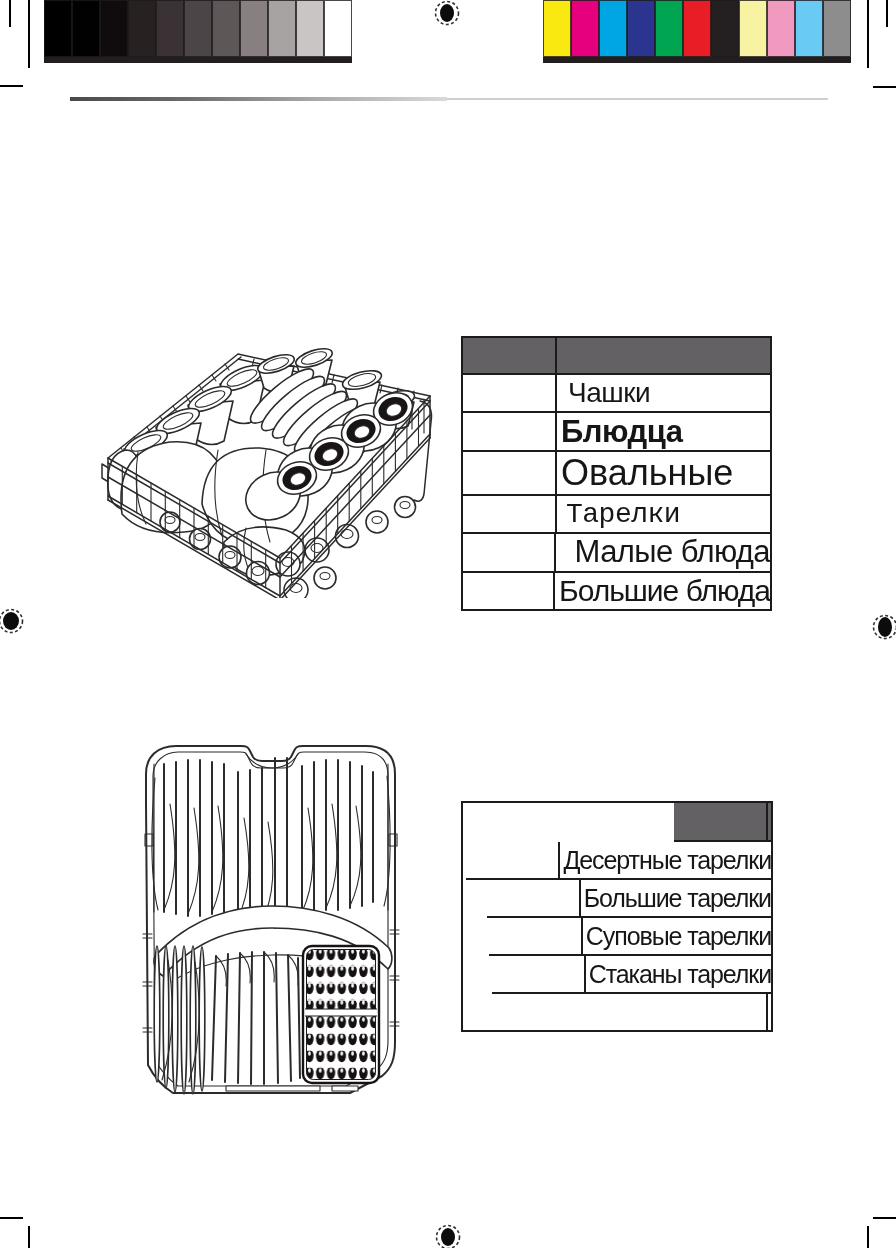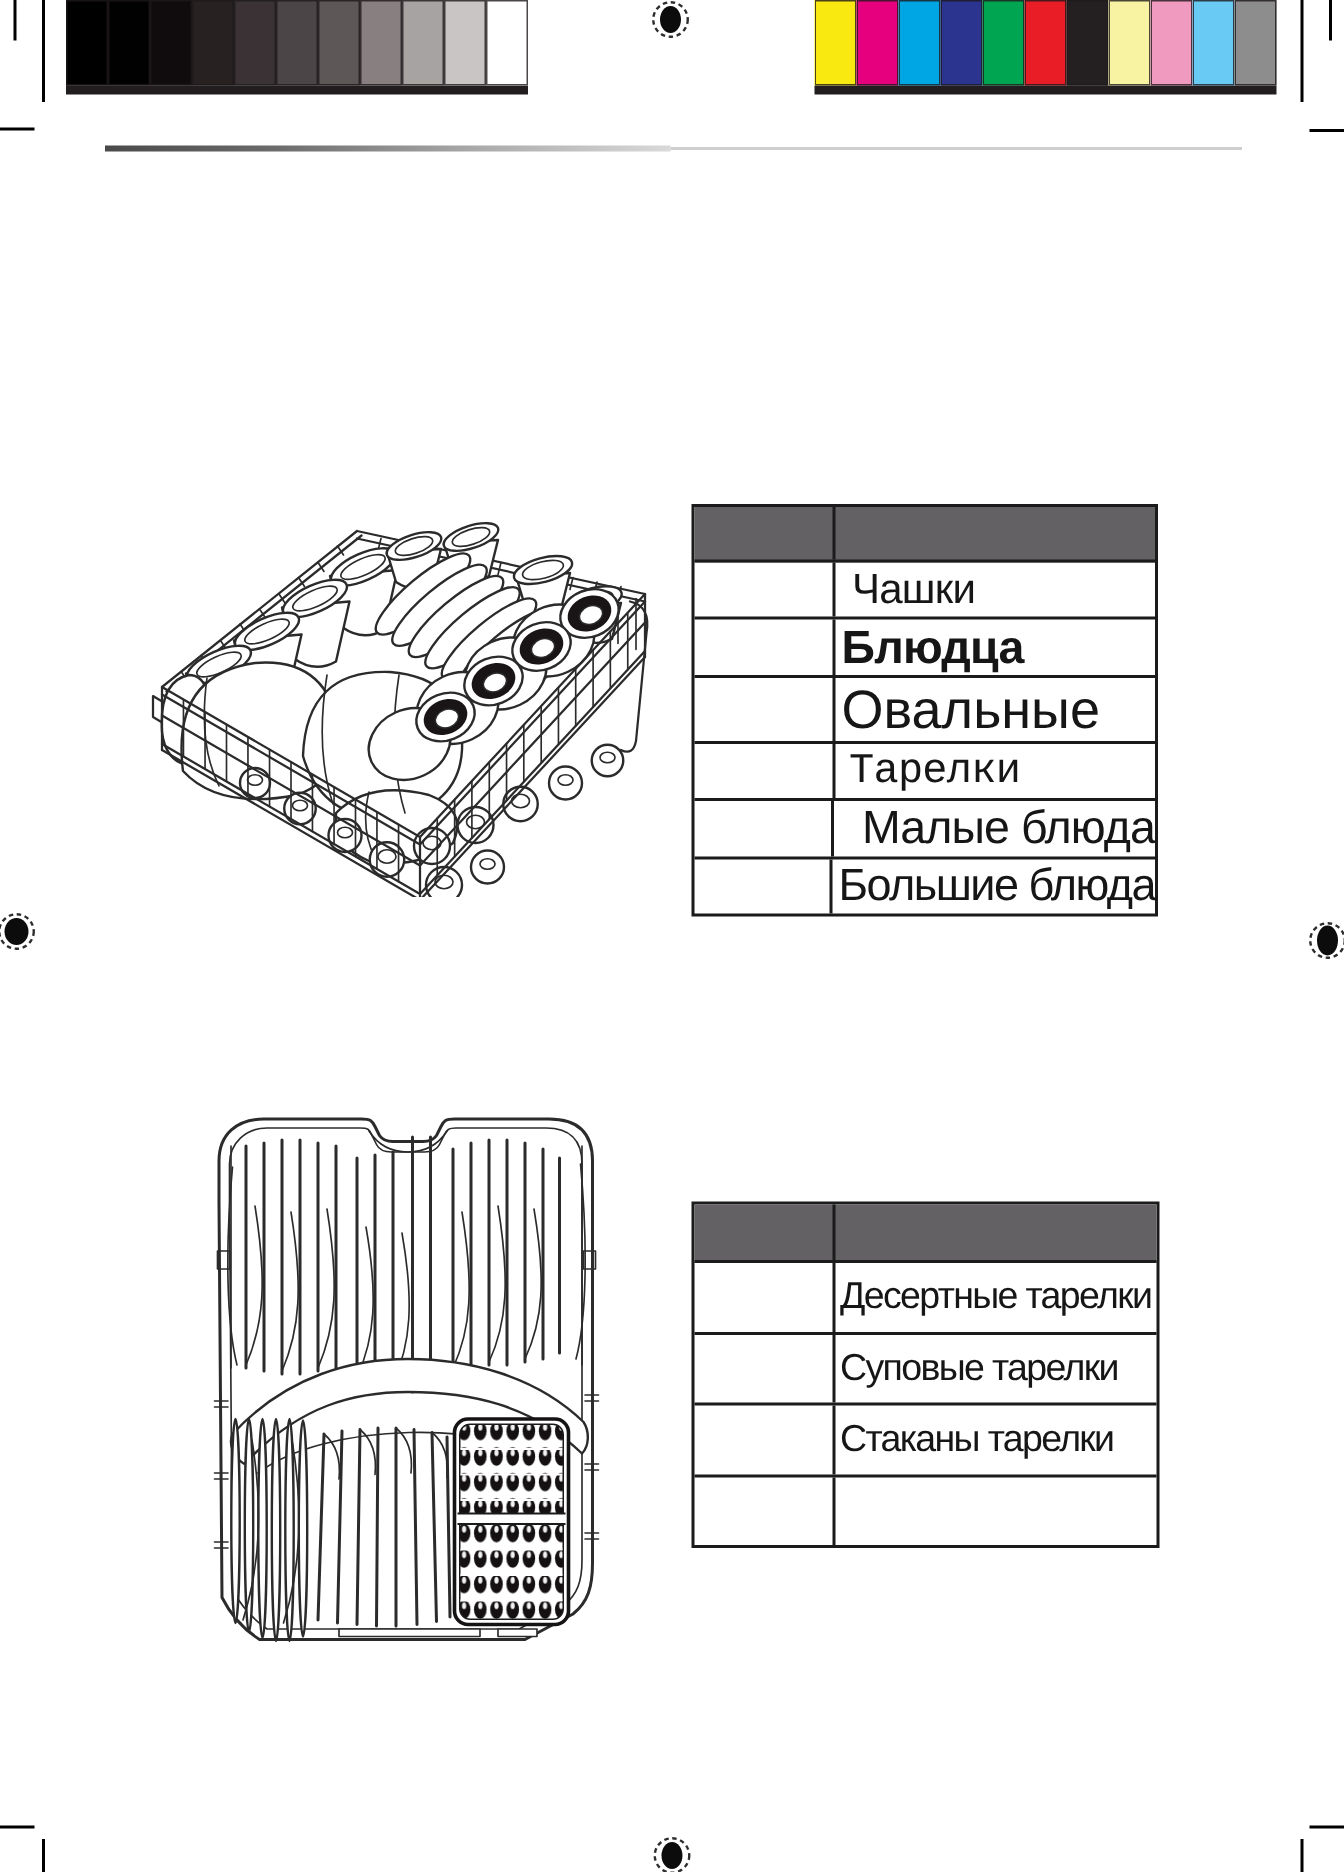--- a/index.html
+++ b/index.html
@@ -20,21 +20,21 @@
 
   
   .rule-a{position:absolute;left:70px;top:97px;width:377px;height:4px;
           background:linear-gradient(to right,#4a4a4a,#6b6b6b 30%,#a9a9a9 65%,#d9d9d9);}
   .rule-b{position:absolute;left:447px;top:98px;width:381px;height:2px;background:#cfcfcf;}
 
   
   .cal-table{position:absolute;border:2px solid var(--table-border,#1b1b1b);
              display:flex;flex-direction:column;background:#fff;}
   .t1{left:461px;top:336px;width:307px;height:271px;}
-  .t2{left:461px;top:801px;width:308px;height:227px;}
+  .t2{left:461px;top:801px;width:308px;height:227px;align-items:flex-end;}
   .thead{background:var(--table-header-fill,#646165);display:flex;
          border-bottom:2px solid var(--table-border,#1b1b1b);}
   .t1 .thead{height:35px;}
   .t2 .thead{height:37px;}
   .trow{display:flex;flex:1;border-bottom:2px solid var(--table-border,#1b1b1b);}
   .trow:last-child{border-bottom:none;}
   .c1{width:92px;border-right:2px solid var(--table-border,#1b1b1b);}
   .c2{flex:1;display:flex;align-items:center;padding-left:4px;white-space:nowrap;
       letter-spacing:-0.5px;color:#161616;}
   .t1 .r1 .c2{font-size:28px;padding-left:11px;text-align:right;}
@@ -315,20 +315,24 @@
 
   <div class="cal-table t2">
     <div class="thead">
       <div class="c1"></div>
       <div class="c2"></div>
     </div>
     <div class="trow r1">
         <div class="c1"></div>
         <div class="c2">Десертные тарелки</div>
       </div>
+    <div class="trow r2">
+        <div class="c1"></div>
+        <div class="c2">Большие тарелки</div>
+      </div>
     <div class="trow r3">
         <div class="c1"></div>
         <div class="c2">Суповые тарелки</div>
       </div>
     <div class="trow r4">
         <div class="c1"></div>
         <div class="c2">Стаканы тарелки</div>
       </div>
     <div class="trow r5">
         <div class="c1"></div>

